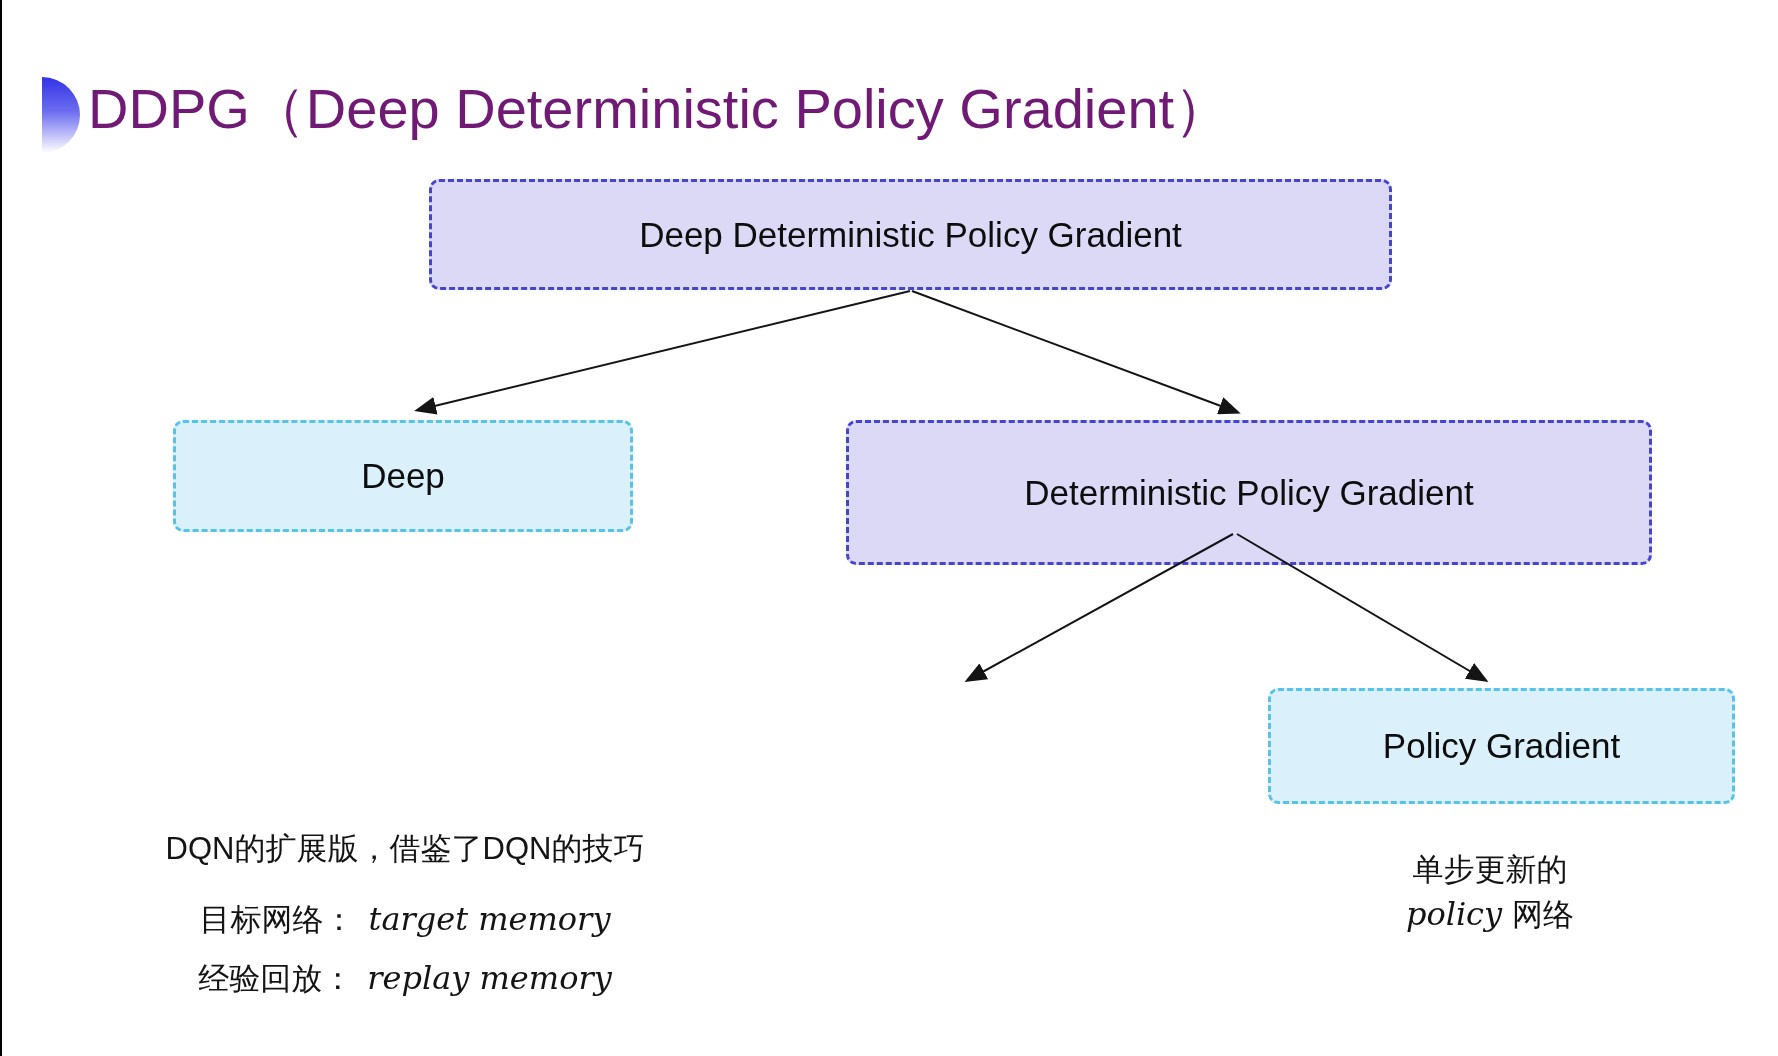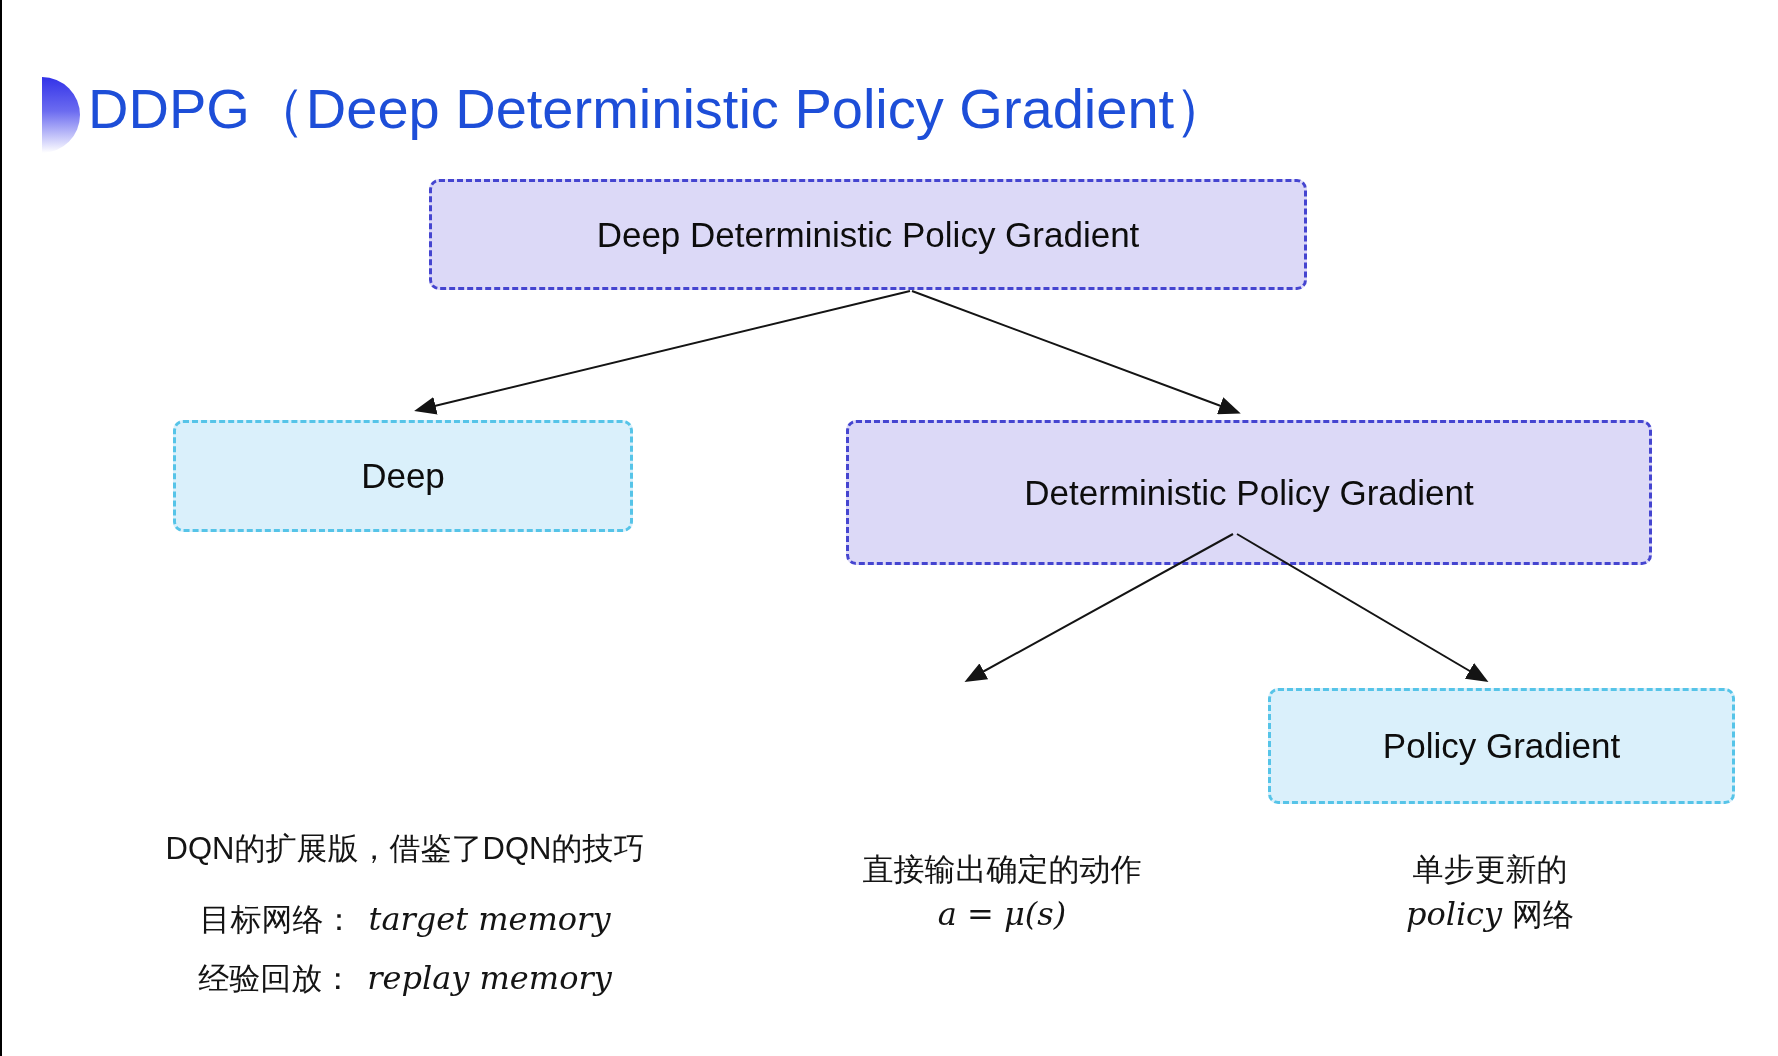--- a/index.html
+++ b/index.html
@@ -13,31 +13,31 @@
   .left-edge{
     position:absolute;left:0;top:0;width:2px;height:1056px;background:#000;
   }
   .accent{
     position:absolute;left:42px;top:77px;width:38px;height:76px;
     border-radius:0 38px 38px 0;
     background:linear-gradient(180deg,#3232e8 0%,#6c6cf0 45%,#c9c9fa 80%,#ffffff 100%);
   }
   .title{
     position:absolute;left:88px;top:72px;margin:0;
-    font-size:56px;font-weight:500;color:#1d4ed8;
+    font-size:56px;font-weight:500;color:#701a75;
     letter-spacing:0px;white-space:nowrap;
   }
   .node{
     position:absolute;display:flex;align-items:center;justify-content:center;
     border-radius:10px;box-sizing:border-box;
     font-size:35px;color:#0d0d0d;white-space:nowrap;
   }
   .node.purple{background:#dcd9f7;border:3px dashed #4545d0;}
   .node.cyan{background:#daf0fb;border:3px dashed #56c4e8;}
-  .node-root{left:429px;top:179px;width:878px;height:111px;}
+  .node-root{left:429px;top:179px;width:963px;height:111px;}
   .node-deep{left:173px;top:420px;width:460px;height:112px;}
   .node-dpg{left:846px;top:420px;width:806px;height:145px;}
   .node-det{left:719px;top:688px;width:478px;height:116px;}
   .node-pg{left:1268px;top:688px;width:467px;height:116px;}
   .arrows{position:absolute;left:0;top:0;pointer-events:none;}
   .note{position:absolute;text-align:center;color:#141414;}
   .note-line{font-size:31px;line-height:38px;}
   .note-left{left:105px;top:830px;width:600px;}
   .note-left .l1{margin-bottom:32px;}
   .note-left .l2{margin-bottom:20px;}
@@ -94,26 +94,20 @@
   <div class="note note-left">
     <div class="note-line l1">DQN的扩展版，借鉴了DQN的技巧</div>
     <div class="note-line l2">
       <span>目标网络：</span><span class="ital gap-left">target memory</span>
     </div>
     <div class="note-line l3">
       <span>经验回放：</span><span class="ital gap-left">replay memory</span>
     </div>
   </div>
 
-  <div class="note note-mid">
-    <div class="note-line l1">直接输出确定的动作</div>
-    <div class="note-line l2">
-      <span class="ital">a = μ(s)</span>
-    </div>
-  </div>
 
   <div class="note note-right">
     <div class="note-line l1">单步更新的</div>
     <div class="note-line l2">
       <span class="ital gap-right">policy</span><span>网络</span>
     </div>
   </div>
 
 </div>
 

